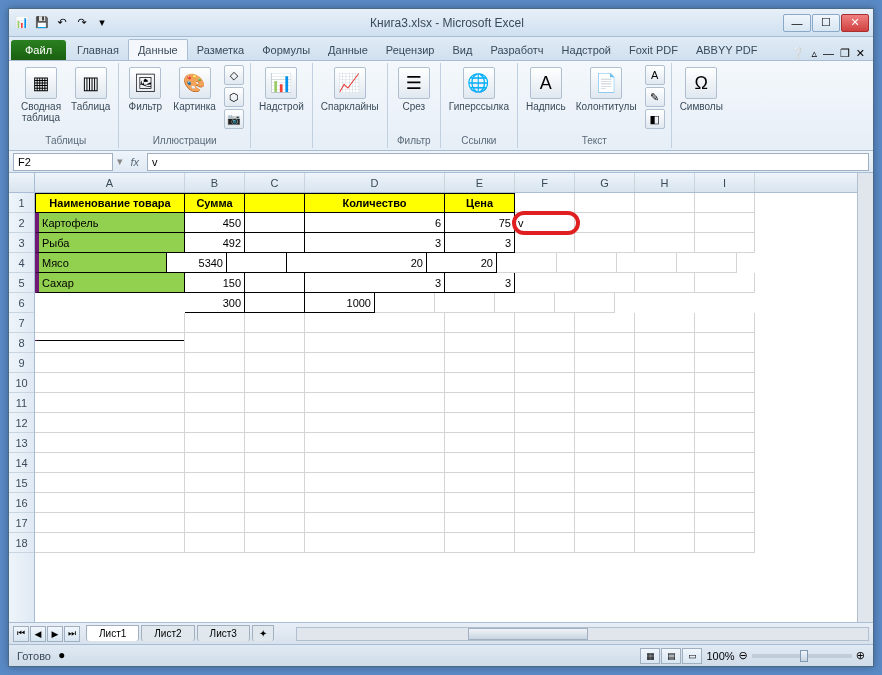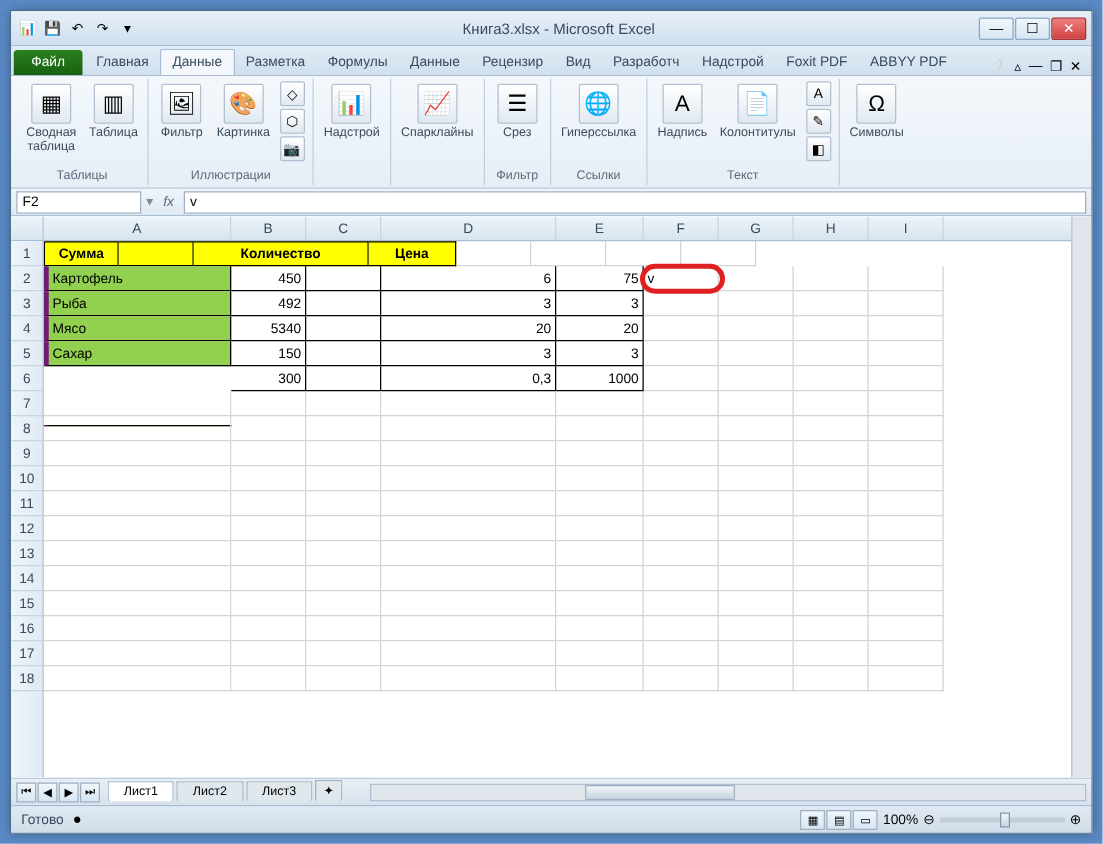--- a/index.html
+++ b/index.html
@@ -241,20 +241,21 @@
           <div class="ch" style="width: 140px;">D</div>
           <div class="ch" style="width: 70px;">E</div>
           <div class="ch" style="width: 60px;">F</div>
           <div class="ch" style="width: 60px;">G</div>
           <div class="ch" style="width: 60px;">H</div>
           <div class="ch" style="width: 60px;">I</div>
         </div>
    <div class="cells" id="cells">
     <div class="highlight-oval" style="top:18px;left:477px;width:68px;height:24px"></div>
    <div class="row">
+            <div class="cell th" style="width: 150px;">Наименование товара</div>
             <div class="cell th" style="width: 60px;">Сумма</div>
             <div class="cell th" style="width: 60px;"></div>
             <div class="cell th" style="width: 140px;">Количество</div>
             <div class="cell th" style="width: 70px;">Цена</div>
             <div class="cell " style="width: 60px;"></div>
             <div class="cell " style="width: 60px;"></div>
             <div class="cell " style="width: 60px;"></div>
             <div class="cell " style="width: 60px;"></div>
           </div>
           <div class="row">
@@ -273,21 +274,21 @@
             <div class="cell bd" style="width: 60px;">492</div>
             <div class="cell bd" style="width: 60px;"></div>
             <div class="cell bd" style="width: 140px;">3</div>
             <div class="cell bd" style="width: 70px;">3</div>
             <div class="cell " style="width: 60px;"></div>
             <div class="cell " style="width: 60px;"></div>
             <div class="cell " style="width: 60px;"></div>
             <div class="cell " style="width: 60px;"></div>
           </div>
           <div class="row">
-            <div class="cell gn" style="width: 150px;">Мясо</div>
+            <div class="cell gn" style="width: 132px;">Мясо</div>
             <div class="cell bd" style="width: 60px;">5340</div>
             <div class="cell bd" style="width: 60px;"></div>
             <div class="cell bd" style="width: 140px;">20</div>
             <div class="cell bd" style="width: 70px;">20</div>
             <div class="cell " style="width: 60px;"></div>
             <div class="cell " style="width: 60px;"></div>
             <div class="cell " style="width: 60px;"></div>
             <div class="cell " style="width: 60px;"></div>
           </div>
           <div class="row">
@@ -298,21 +299,20 @@
             <div class="cell bd" style="width: 70px;">3</div>
             <div class="cell " style="width: 60px;"></div>
             <div class="cell " style="width: 60px;"></div>
             <div class="cell " style="width: 60px;"></div>
             <div class="cell " style="width: 60px;"></div>
           </div>
           <div class="row">
             <div class="cell gn" style="width: 150px; margin-top: 47px;">Чай</div>
             <div class="cell bd" style="width: 60px;">300</div>
             <div class="cell bd" style="width: 60px;"></div>
-            <div class="cell bd" style="width: 140px;">0,3</div>
             <div class="cell bd" style="width: 70px;">1000</div>
             <div class="cell " style="width: 60px;"></div>
             <div class="cell " style="width: 60px;"></div>
             <div class="cell " style="width: 60px;"></div>
             <div class="cell " style="width: 60px;"></div>
           </div>
           <div class="row">
             <div class="cell " style="width: 150px;"></div>
             <div class="cell " style="width: 60px;"></div>
             <div class="cell " style="width: 60px;"></div>

